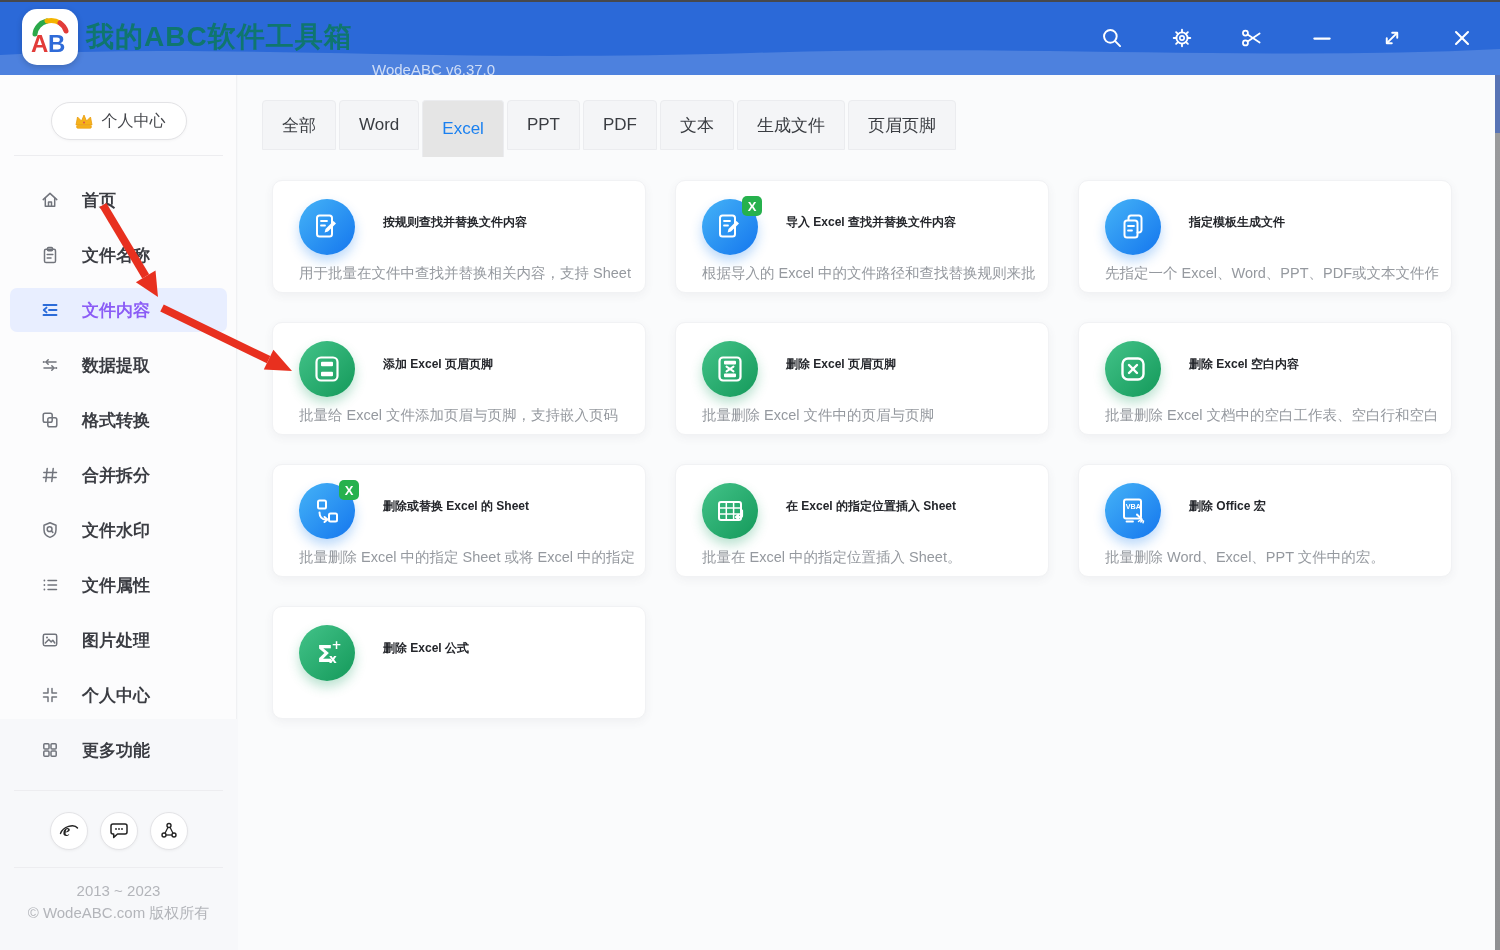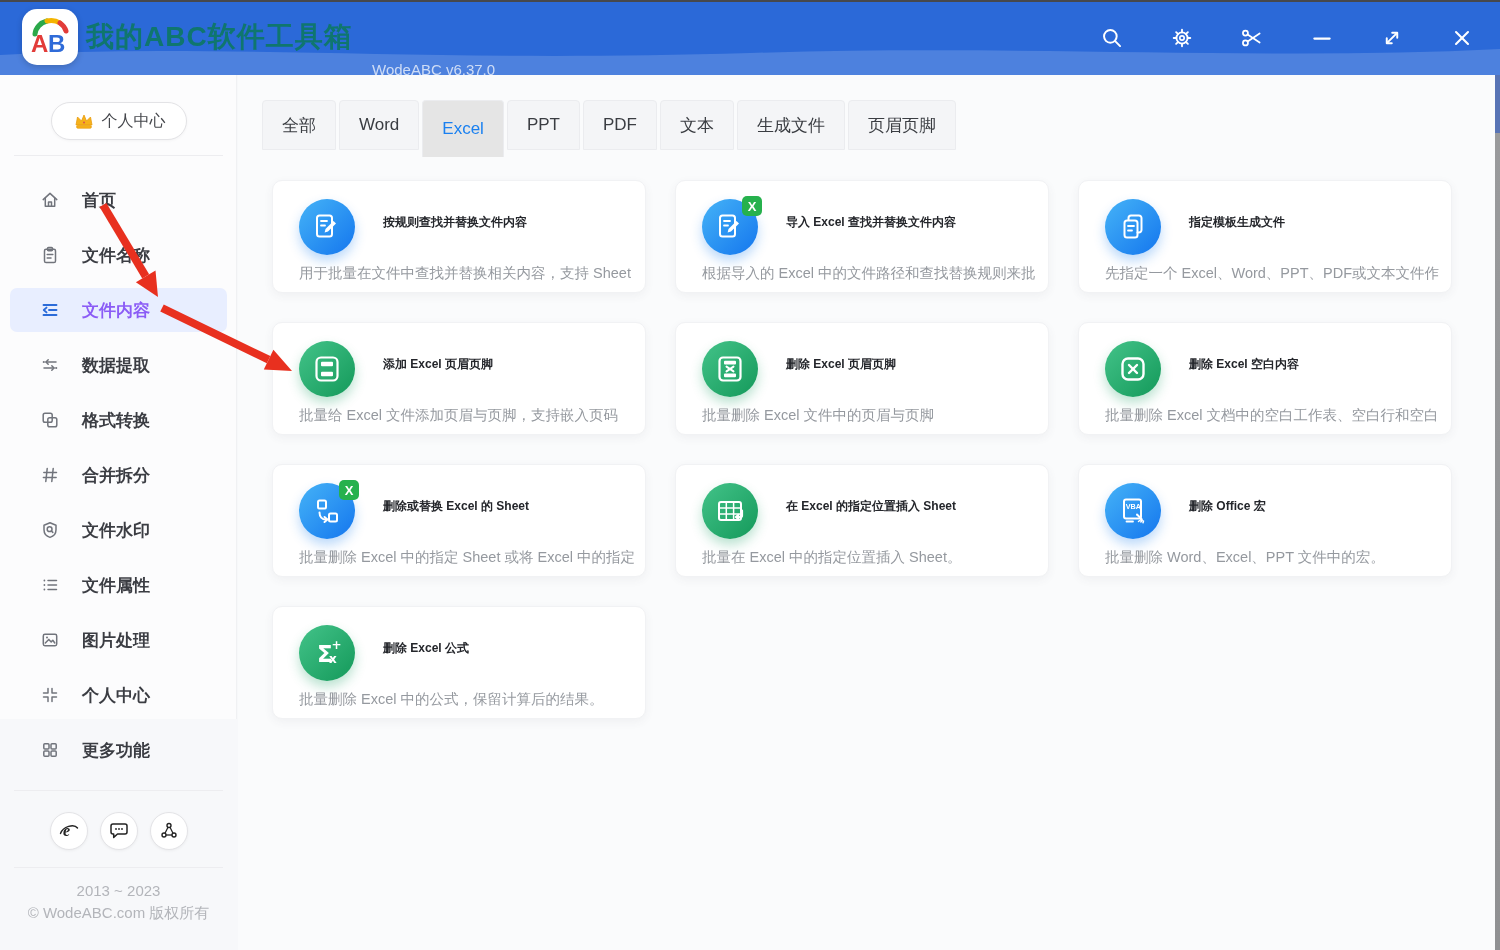--- a/index.html
+++ b/index.html
@@ -456,21 +456,20 @@
 
     <div class="card">
       <div class="card-icon green">
         <svg width="30" height="30" viewBox="0 0 30 30">
           <text x="5" y="23.5" font-size="23" font-weight="bold" fill="#fff" font-family="DejaVu Sans, sans-serif">Σ</text>
           <text x="17" y="25" font-size="12" font-weight="bold" fill="#fff" font-family="DejaVu Sans, sans-serif">x</text>
           <text x="19.5" y="10.5" font-size="12" font-weight="bold" fill="#fff" font-family="DejaVu Sans, sans-serif">+</text>
         </svg>
       </div>
       <div class="card-title">删除 Excel 公式</div>
-      <div class="card-desc">批量删除 Excel 中的公式，保留计算后的结果。</div>
     </div>
 
   </div>
 </div>
 
 <svg class="arrows" viewBox="0 0 1500 950">
   <g>
     <line x1="103" y1="205" x2="145.7" y2="276.4" stroke="#e8301f" stroke-width="8"></line>
     <polygon points="158,297 135.9,282.2 155.5,270.5" fill="#e8301f"></polygon>
   </g>

